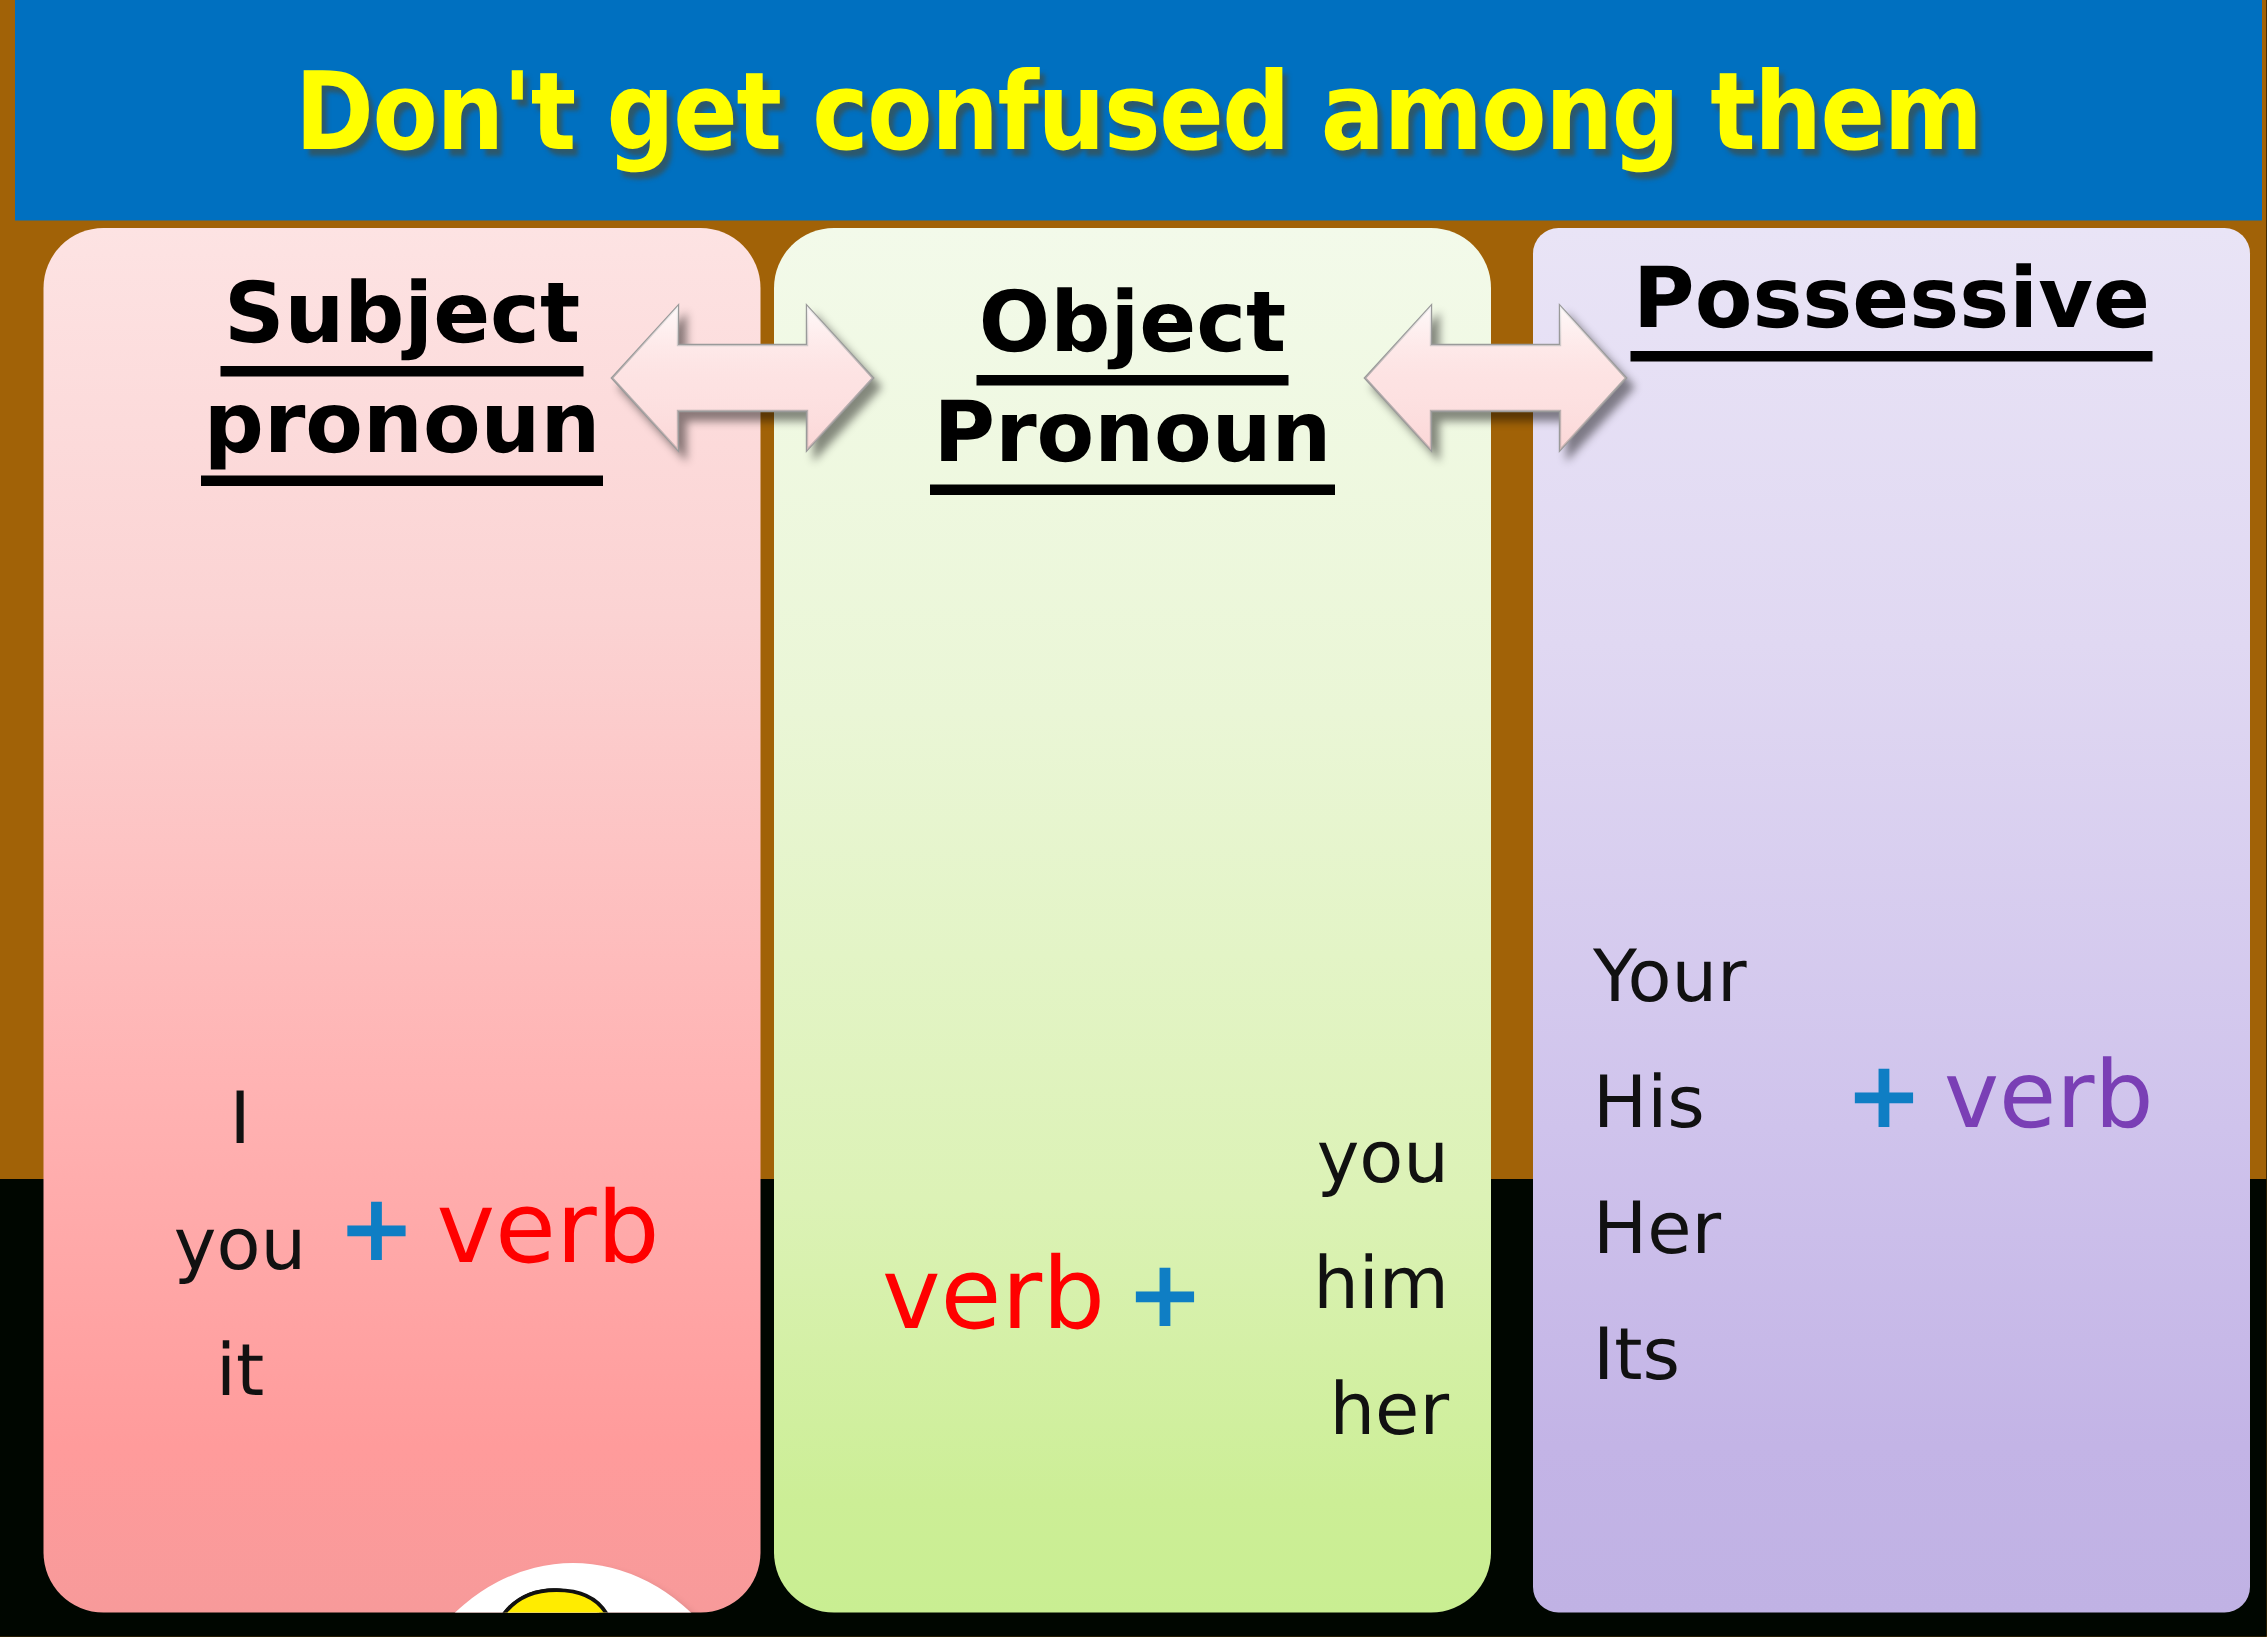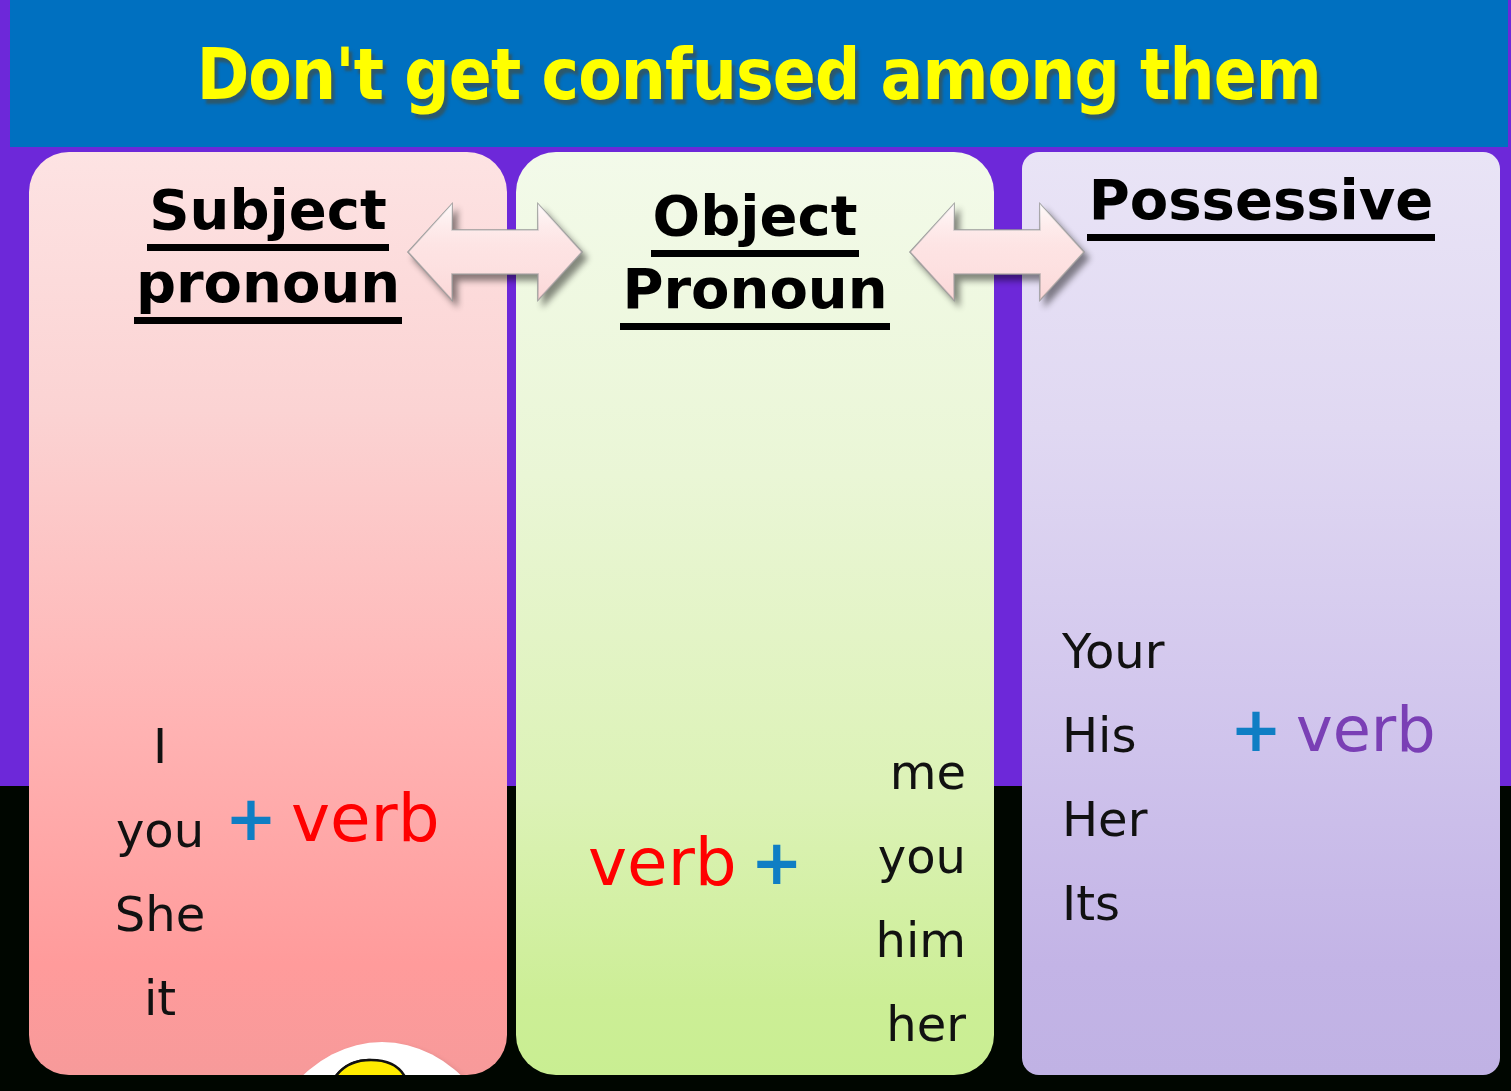--- a/index.html
+++ b/index.html
@@ -2,21 +2,21 @@
 <html><head>
 <meta charset="utf-8">
 <style>
   * { margin:0; padding:0; box-sizing:border-box; }
   html, body {
     width:1511px; height:1091px;
     background:#000600;
     font-family:"DejaVu Sans", sans-serif;
     overflow:hidden;
   }
-  .page { position:relative; width:1511px; height:786px; background:#6d28d9; }
+  .page { position:relative; width:1511px; height:786px; background:#a16207; }
 
   
   .banner {
     position:absolute; left:10px; top:0px; width:1498px; height:147px;
     background:#0070c0;
     display:flex; align-items:center; justify-content:center;
   }
   .banner-title {
     font-family:"DejaVu Sans", sans-serif;
     font-weight:bold;
@@ -126,21 +126,20 @@
   <div class="card card-a">
     <div class="card-head">
       <span class="hl">Subject</span><br>
       <span class="hl">pronoun</span>
     </div>
 
     <div class="body-zone">
       <div class="col-list list-a">
         <div class="row">I</div>
         <div class="row">you</div>
-        <div class="row">She</div>
         <div class="row">it</div>
 
       </div>
 
       <div class="formula formula-a">
         <span class="plus">+</span>
         <span class="verb">verb</span>
       </div>
 
       <div class="clip clip-girl">
@@ -182,21 +181,20 @@
   </div>
 
   <div class="card card-b">
     <div class="card-head head-b">
       <span class="hl">Object</span><br>
       <span class="hl">Pronoun</span>
     </div>
 
     <div class="body-zone">
       <div class="col-list list-b">
-        <div class="row">me</div>
         <div class="row">you</div>
         <div class="row">him</div>
         <div class="row">her</div>
 
       </div>
 
       <div class="formula formula-b">
         <span class="verb">verb</span>
         <span class="plus">+</span>
       </div>

